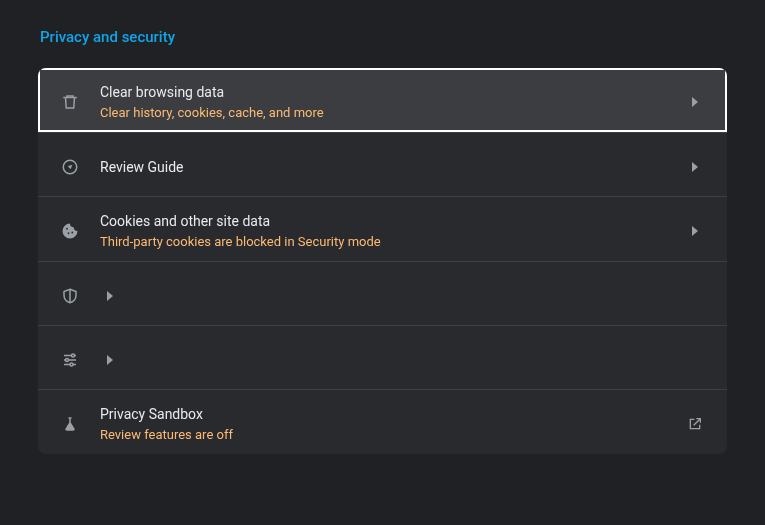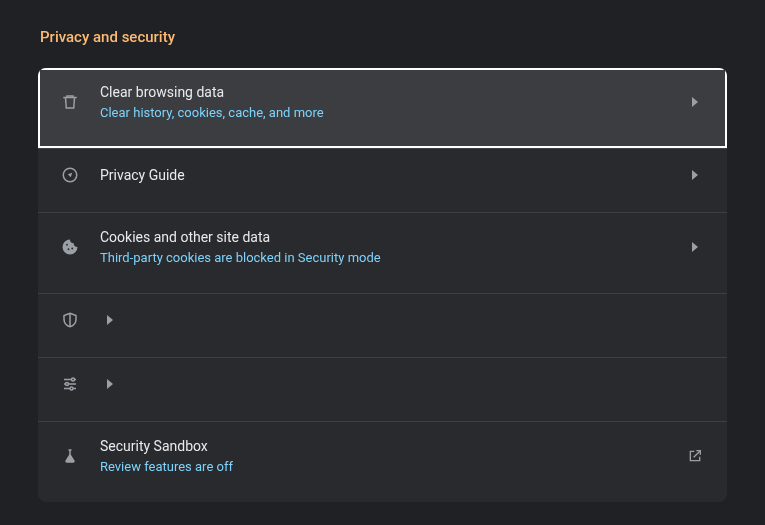--- a/index.html
+++ b/index.html
@@ -10,33 +10,33 @@
     font-family: Roboto, "Segoe UI", Arial, sans-serif;
     color: #e8eaed;
     overflow: hidden;
   }
   .page {
     padding: 28px 38px 0 38px;
   }
   .section-title {
     font-size: 15px;
     font-weight: 500;
-    color: #fdba74;
+    color: #0ea5e9;
     margin-bottom: 22px;
     margin-left: 2px;
   }
   .card {
     background: #292a2d;
     border-radius: 8px;
     overflow: hidden;
   }
   .row {
     display: flex;
     align-items: center;
-    padding: 14px 22px 26px 22px;
+    padding: 14px 22px 10px 22px;
     min-height: 64px;
     border-top: 1px solid #3c4043;
     cursor: pointer;
   }
   .row:first-child { border-top: none; }
   .row.highlight {
     background: #3c3d40;
     outline: 2px solid #ffffff;
     outline-offset: -2px;
   }
@@ -58,21 +58,21 @@
     gap: 2px;
   }
   .row-title {
     font-size: 14px;
     color: #e8eaed;
     font-weight: 400;
     line-height: 20px;
   }
   .row-desc {
     font-size: 13px;
-    color: #7dd3fc;
+    color: #fdba74;
     line-height: 18px;
   }
   .action-slot {
     width: 20px;
     height: 20px;
     display: flex;
     align-items: center;
     justify-content: center;
     color: #9aa0a6;
     flex: 0 0 20px;
@@ -107,21 +107,21 @@
     </div>
 
     <div class="row">
       <span class="icon-slot">
         <svg width="18" height="18" viewBox="0 0 24 24" fill="none" stroke="currentColor" stroke-width="2">
           <circle cx="12" cy="12" r="9"></circle>
           <path d="M15 9l-2 6-4-4 6-2z" fill="currentColor" stroke="none"></path>
         </svg>
       </span>
       <span class="text-slot">
-        <span class="row-title">Privacy Guide</span>
+        <span class="row-title">Review Guide</span>
       </span>
       <span class="action-slot">
         <svg width="8" height="10" viewBox="0 0 6 10" fill="currentColor">
             <path d="M0 0l6 5-6 5z"></path>
           </svg>
       </span>
     </div>
 
     <div class="row">
       <span class="icon-slot">
@@ -175,21 +175,21 @@
       </span>
     </div>
 
     <div class="row">
       <span class="icon-slot">
         <svg width="18" height="18" viewBox="0 0 24 24" fill="currentColor">
           <path d="M10 3h4v2h-1v5l5 8a2 2 0 0 1-1.7 3H7.7A2 2 0 0 1 6 18l5-8V5h-1V3z"></path>
         </svg>
       </span>
       <span class="text-slot">
-        <span class="row-title">Security Sandbox</span>
+        <span class="row-title">Privacy Sandbox</span>
         <span class="row-desc">Review features are off</span>
       </span>
       <span class="action-slot">
         <svg width="16" height="16" viewBox="0 0 24 24" fill="none" stroke="currentColor" stroke-width="2">
           <path d="M14 4h6v6"></path>
             <path d="M20 4L10 14"></path>
           <path d="M19 13v6H5V5h6"></path>
         </svg>
       </span>
     </div>

